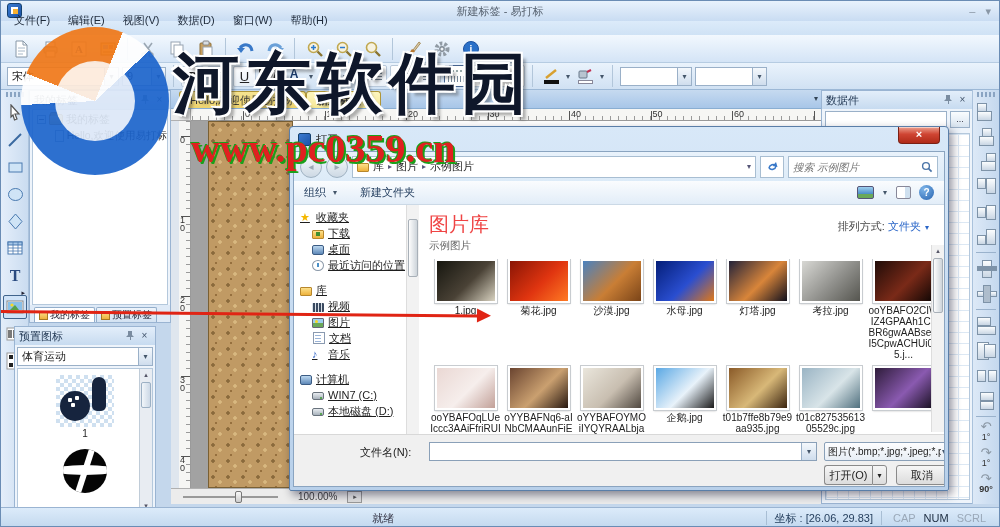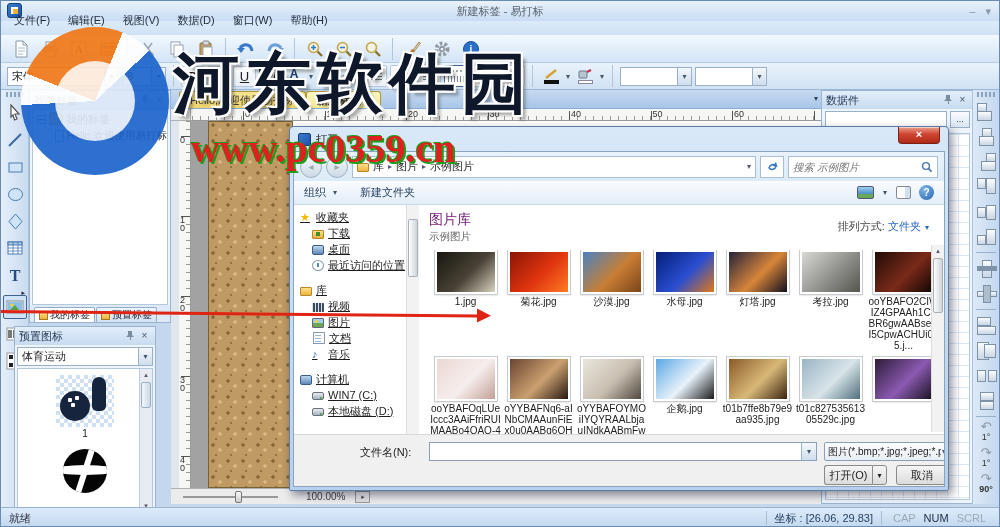--- a/index.html
+++ b/index.html
@@ -96,21 +96,21 @@
   background-image:repeating-linear-gradient(180deg,#555 0 1px,transparent 1px 80px),repeating-linear-gradient(180deg,#9a9a9a 0 1px,transparent 1px 8px);
   background-size:9px 100%,4px 100%; background-position:100% 15px,100% 15px; background-repeat:repeat-y; }
 .vruler span { position:absolute; left:1px; width:8px; font-size:9px; line-height:8px; color:#333; word-break:break-all; }
 .canvas { position:absolute; left:20px; top:31px; width:630px; height:367px; background:#fff; overflow:hidden; }
 .graymargin { position:absolute; left:0; top:0; width:17px; height:100%; background:#a2a2a2; }
 .cork { position:absolute; left:17px; top:0; width:85px; height:100%; border:1px solid #7a6034;
   background:radial-gradient(circle at 4px 3px,#8a6a3c 0 1.5px,transparent 2px),radial-gradient(circle at 11px 8px,#d8b880 0 1.5px,transparent 2px),radial-gradient(circle at 7px 13px,#96703e 0 1px,transparent 1.5px),#c09a64; background-size:15px 16px; }
 .zoomrow { position:absolute; left:0; top:398px; width:100%; height:16px; background:#ececec; border-top:1px solid #b0b0b0; display:flex; align-items:center; }
 .ztrack { position:relative; width:95px; height:2px; background:#999; margin-left:12px; }
 .zthumb { position:absolute; left:52px; top:-5px; width:7px; height:12px; background:linear-gradient(#f8f8f8,#ccc); border:1px solid #777; border-radius:2px; }
-.zlabel { margin-left:28px; font-size:10px; color:#444; }
+.zlabel { margin-left:20px; font-size:10px; color:#444; }
 .zbtn { margin-left:10px; width:15px; height:12px; background:linear-gradient(#fafafa,#ddd); border:1px solid #999; font-size:7px; line-height:10px; text-align:center; color:#555; }
 
 
 .datapanel { position:absolute; left:820px; top:0; width:153px; height:414px; background:#eef4fb; border:1px solid #9ab4d2; }
 .datarow { display:flex; align-items:center; gap:3px; padding:2px 3px; }
 .datainput { flex:1; height:17px; background:#fff; border:1px solid #9ab0c8; }
 .databtn { width:20px; height:17px; background:linear-gradient(#fafcfe,#d8e4f0); border:1px solid #9ab0c8; font-size:9px; text-align:center; line-height:14px; color:#334; }
 .datagrid { position:absolute; left:3px; right:3px; top:42px; bottom:3px; background:linear-gradient(#dce8f4 1px,transparent 1px),linear-gradient(90deg,#dce8f4 1px,transparent 1px),#fff; background-size:11px 11px; border:1px solid #b4c8dc; }
 
 
@@ -128,21 +128,21 @@
 .al5::before{left:2px;top:6px;width:7px;height:9px;} .al5::after{left:11px;top:4px;width:8px;height:13px;}
 .al6::before{left:2px;top:9px;width:7px;height:8px;} .al6::after{left:11px;top:3px;width:8px;height:14px;}
 .al7::before{left:7px;top:2px;width:8px;height:16px;} .al7::after{left:2px;top:8px;width:18px;height:3px;background:#7e93a8;}
 .al8::before{left:2px;top:8px;width:18px;height:4px;} .al8::after{left:8px;top:2px;width:6px;height:16px;background:#aebdcc;}
 .al9::before{left:2px;top:2px;width:12px;height:7px;} .al9::after{left:2px;top:11px;width:17px;height:7px;}
 .al10::before{left:2px;top:2px;width:10px;height:16px;} .al10::after{left:9px;top:4px;width:10px;height:12px;}
 .al11::before{left:2px;top:5px;width:7px;height:10px;} .al11::after{left:13px;top:5px;width:7px;height:10px;}
 .al12::before{left:5px;top:2px;width:12px;height:7px;} .al12::after{left:5px;top:11px;width:12px;height:7px;}
 
 
-.statusbar { position:absolute; left:0; top:506px; width:100%; height:21px; background:linear-gradient(#dcebfa,#c2d8ee); border-top:1px solid #9ab4d2; display:flex; align-items:center; font-size:11px; color:#334; }
+.statusbar { position:absolute; left:0; top:506px; width:100%; height:21px; background:linear-gradient(#dcebfa,#c2d8ee); border-top:1px solid #9ab4d2; display:flex; align-items:center; font-size:11px; color:#334;text-align:center; }
 .statusbar .ready { margin-left:8px; flex:1; }
 .sdiv { width:1px; height:14px; background:#a8bed4; margin:0 8px; }
 .coords { color:#27415f; }
 .keys { display:flex; gap:2px; margin-right:10px; }
 .keys span { padding:0 3px; color:#9aa8b8; }
 .keys .on { color:#1c2c40; }
 
 
 .dialog { position:absolute; left:288px; top:125px; width:660px; height:365px; z-index:5; background:linear-gradient(#d8e8f8,#b8d0ea); border:1px solid #5a7ea8; border-radius:4px 4px 2px 2px; box-shadow:3px 4px 10px rgba(0,0,30,.45); }
 .dlg-title { position:relative; height:24px; display:flex; align-items:center; padding-left:8px; gap:5px; font-size:11px; color:#1a1a1a; }
@@ -178,21 +178,21 @@
 .i-picture { background:linear-gradient(#9fd0f0 55%,#6aa858 55%); border:1px solid #667; border-radius:1px; height:10px; margin-top:1px; }
 .i-picture::after { content:""; position:absolute; left:2px; top:1px; width:3px; height:3px; border-radius:50%; background:#f8d820; }
 .i-doc { background:#fff; border:1px solid #8a9ab0; height:12px; width:10px; margin-left:1px; background-image:repeating-linear-gradient(#9ab4d8 0 1px,transparent 1px 3px); background-size:6px 100%; background-position:1px 2px; background-repeat:no-repeat; }
 .i-music::before { content:"♪"; color:#3a6ac8; font-size:11px; line-height:12px; }
 .i-drive { background:linear-gradient(#e8ecf0,#a8b2bc); border:1px solid #68727c; border-radius:2px; height:8px; margin-top:2px; }
 .i-drive::after { content:""; position:absolute; right:1px; top:4px; width:2px; height:2px; border-radius:50%; background:#3e9e2e; }
 .navsb { width:13px; background:#f2f2f2; border-left:1px solid #ddd; position:relative; }
 .navsb .sthumb { position:absolute; left:1px; right:1px; top:14px; height:58px; background:linear-gradient(90deg,#fdfdfd,#cdd4da); border:1px solid #a8b0b8; border-radius:2px; }
 .dlg-main { flex:1; position:relative; padding:6px 14px 0 10px; overflow:hidden; }
 .mainhead { display:flex; align-items:flex-start; }
-.libtitle { font-size:14px; color:#701a75; }
+.libtitle { font-size:20px; color:#ef4444; }
 .libsub { font-size:10.5px; color:#666; margin-top:1px; }
 .arrange { margin-left:auto; font-size:11px; color:#444; padding-top:8px; white-space:nowrap; }
 .arrange .aval { color:#2a66c8; }
 .arrange .dropmini { color:#2a66c8; }
 .files { display:flex; flex-wrap:wrap; width:520px; margin-top:6px; overflow:hidden; max-height:212px; }
 .fitem { width:73px; margin-bottom:6px; text-align:center; }
 .fthumb { width:62px; height:44px; margin:0 auto 2px; border:2px solid #fff; outline:1px solid #c8ccd0; box-shadow:0 1px 2px rgba(0,0,0,.25); }
 .fname { font-size:10px; line-height:11px; color:#222; word-break:break-all; padding:0 1px; }
 .mainsb { position:absolute; right:0; top:40px; bottom:2px; width:13px; background:#f2f2f2; border-left:1px solid #ddd; }
 .mainsb .sarr { height:12px; text-align:center; font-size:7px; color:#556; line-height:12px; }

